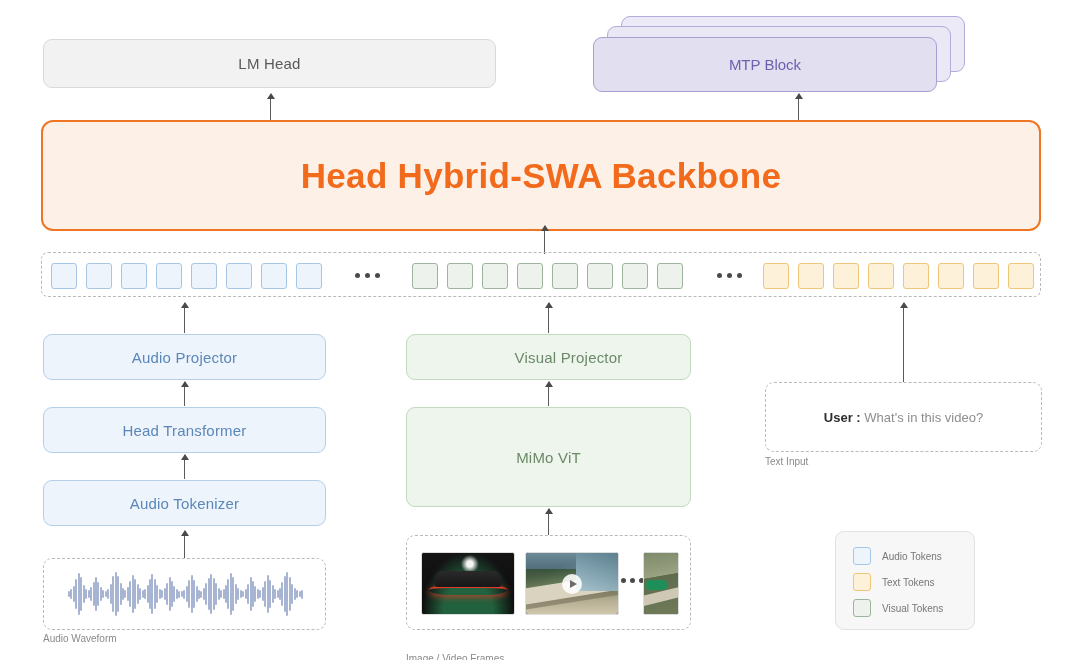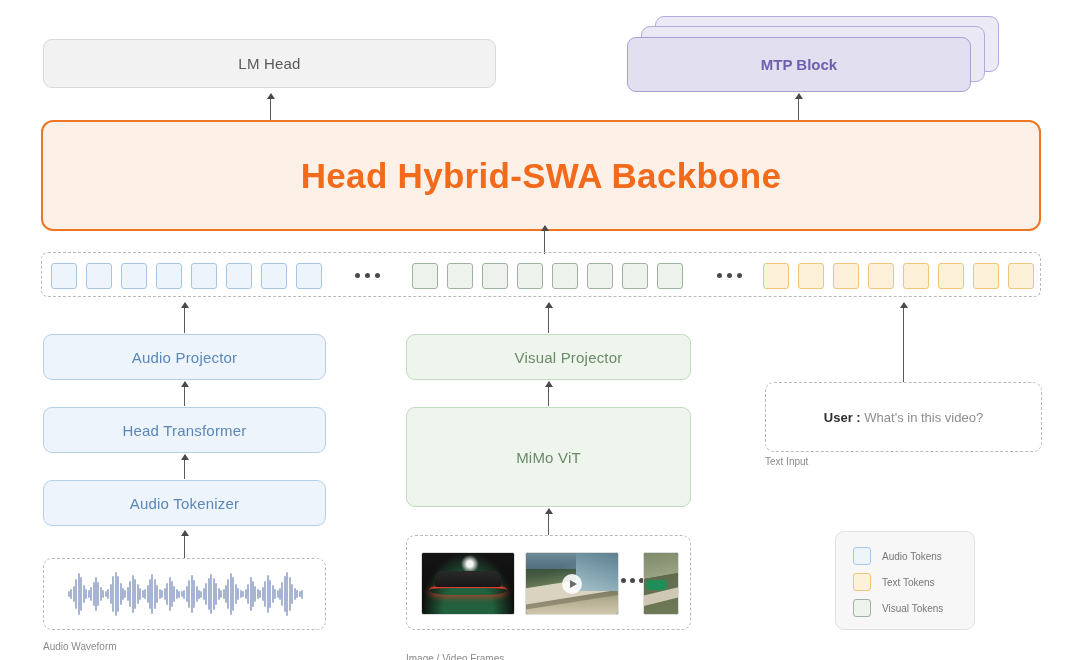--- a/index.html
+++ b/index.html
@@ -23,21 +23,21 @@
   }
 
   
   .lm-head {
     left: 43px; top: 39px; width: 453px; height: 49px;
     background: #f2f2f2; border: 1px solid #d9d9d9; color: #5a5a5a;
     border-radius: 9px;
   }
 
   
-  .mtp-wrap { position: absolute; left: 627px; top: 16px; width: 304px; height: 76px; font-weight: bold; }
+  .mtp-wrap { position: absolute; left: 593px; top: 16px; width: 304px; height: 76px; }
   .mtp-card {
     position: absolute; border-radius: 9px;
     background: #e9e7f4; border: 1px solid #b3abd9;
   }
   .mtp-c3 { left: 28px; top: 0px;  width: 344px; height: 56px; background:#eceaf6; }
   .mtp-c2 { left: 14px; top: 10px; width: 344px; height: 56px; background:#eae8f5; }
   .mtp-c1 {
     left: 0px;  top: 21px; width: 344px; height: 55px;
     background: #e2e0f0; border: 1px solid #a79ed2;
     display: flex; align-items: center; justify-content: center;
@@ -93,21 +93,21 @@
     background: #fff;
   }
   .waveform-box { left: 43px;  top: 558px; width: 283px; height: 72px; }
   .frames-box   { left: 406px; top: 535px; width: 285px; height: 95px; }
   .textinput-box{ left: 765px; top: 382px; width: 277px; height: 70px;
                   display:flex; align-items:center; justify-content:center; }
 
   .caption {
     position: absolute; font-size: 10px; color: #8a8a8a;
   }
-  .cap-wave  { left: 43px;  top: 633px; width: 283px; margin-top: 8px; }
+  .cap-wave  { left: 43px;  top: 633px; width: 283px; }
   .cap-frame { left: 406px; top: 633px; width: 285px; margin-top: 20px; }
   .cap-text  { left: 765px; top: 456px; width: 277px; }
 
   .ti-line { font-size: 13px; color: #8d8d8d; white-space: nowrap; }
   .ti-line b { color: #2e2e2e; font-weight: 700; }
 
   
   .wave {
     position: absolute; left: 24px; top: 50%; transform: translateY(-50%);
     width: 236px; height: 46px;

